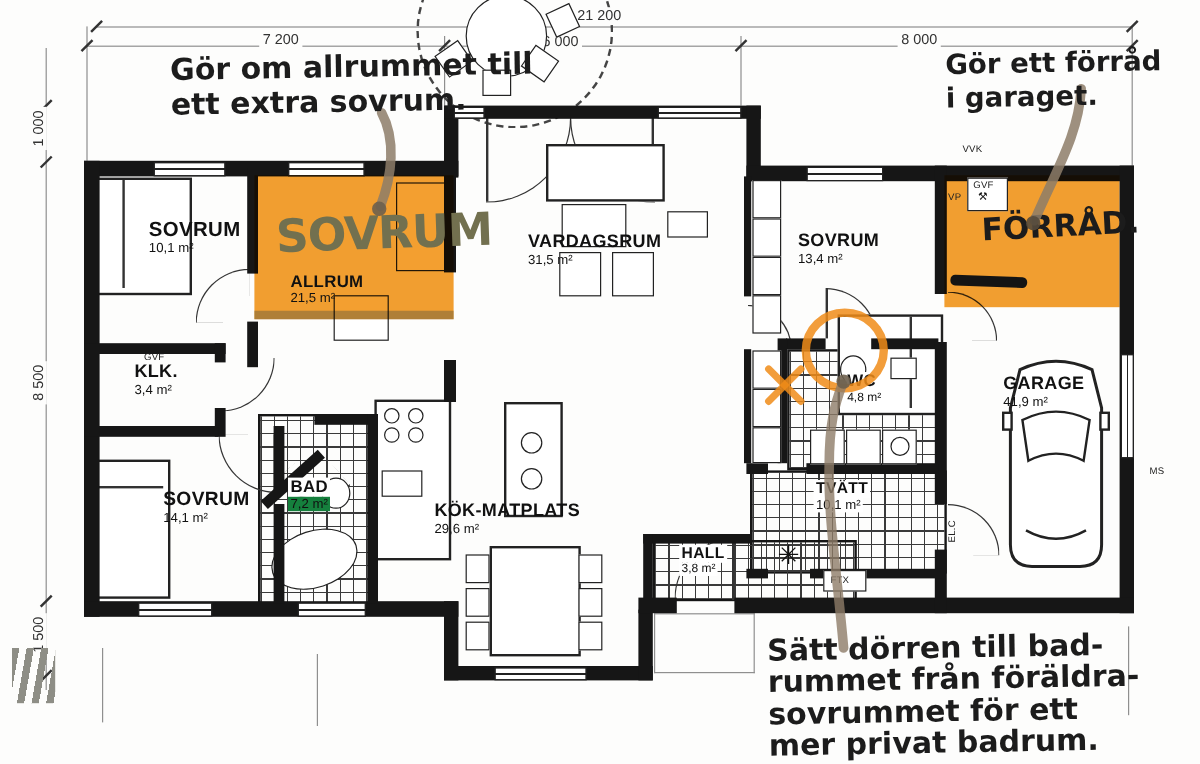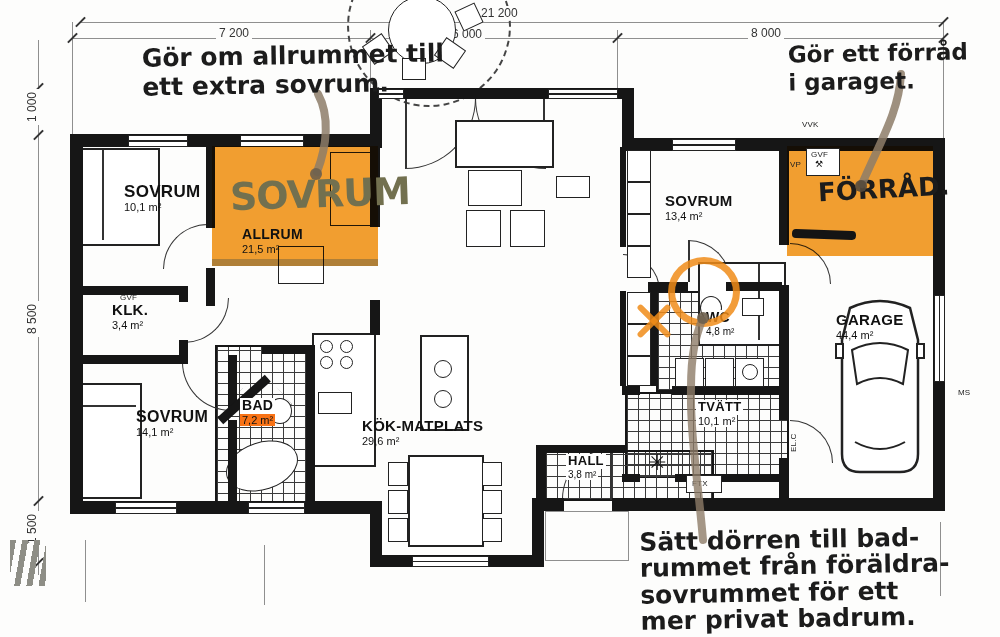--- a/index.html
+++ b/index.html
@@ -229,49 +229,53 @@
   <div class="oline" style="left:632px;top:318px;width:44px;height:6px;transform:rotate(-45deg)"></div>
 
   <div class="room" style="left:124px;top:182px">
     <div class="rname" style="font-size:17px">SOVRUM</div>
     <div class="rarea">10,1 m²</div>
   </div>
   <div class="room" style="left:242px;top:227px;z-index:6">
     <div class="rname" style="font-size:14px">ALLRUM</div>
     <div class="rarea">21,5 m²</div>
   </div>
+  <div class="room" style="left:440px;top:194px">
+    <div class="rname" style="font-size:15px">VARDAGSRUM</div>
+    <div class="rarea">31,5 m²</div>
+  </div>
   <div class="room" style="left:665px;top:193px">
     <div class="rname" style="font-size:15px">SOVRUM</div>
     <div class="rarea">13,4 m²</div>
   </div>
   <div class="room" style="left:112px;top:302px">
     <div class="rname" style="font-size:15px">KLK.</div>
     <div class="rarea">3,4 m²</div>
   </div>
   <div class="room" style="left:136px;top:408px">
     <div class="rname" style="font-size:16px">SOVRUM</div>
     <div class="rarea">14,1 m²</div>
   </div>
   <div class="room" style="left:240px;top:398px">
     <div class="rname" style="font-size:14px;background:#fff;padding:0 2px">BAD</div>
-    <div class="rarea" style="background:#f97316;padding:0 2px;width:max-content">7,2 m²</div>
+    <div class="rarea" style="background:#15803d;padding:0 2px;width:max-content">7,2 m²</div>
   </div>
   <div class="room" style="left:362px;top:418px">
     <div class="rname" style="font-size:15px">KÖK-MATPLATS</div>
     <div class="rarea">29,6 m²</div>
   </div>
   <div class="room" style="left:704px;top:310px">
     <div class="rname" style="font-size:14px;background:#fff;padding:0 2px">WC</div>
     <div class="rarea" style="font-size:10px;background:#fff;padding:0 2px;width:max-content">4,8 m²</div>
   </div>
   <div class="room" style="left:836px;top:312px">
     <div class="rname" style="font-size:15px">GARAGE</div>
-    <div class="rarea">44,4 m²</div>
-  </div>
-  <div class="room" style="left:696px;top:400px">
+    <div class="rarea">41,9 m²</div>
+  </div>
+  <div class="room" style="left:678px;top:400px">
     <div class="rname" style="font-size:13px;background:#fff;padding:0 2px">TVÄTT</div>
     <div class="rarea" style="background:#fff;padding:0 2px;width:max-content">10,1 m²</div>
   </div>
   <div class="room" style="left:566px;top:454px">
     <div class="rname" style="font-size:13px;background:#fff;padding:0 2px">HALL</div>
     <div class="rarea" style="font-size:10px;background:#fff;padding:0 2px;width:max-content">3,8 m²</div>
   </div>
 
   <span style="position:absolute;left:648px;top:450px;font-size:22px;z-index:7">✳</span>
 

